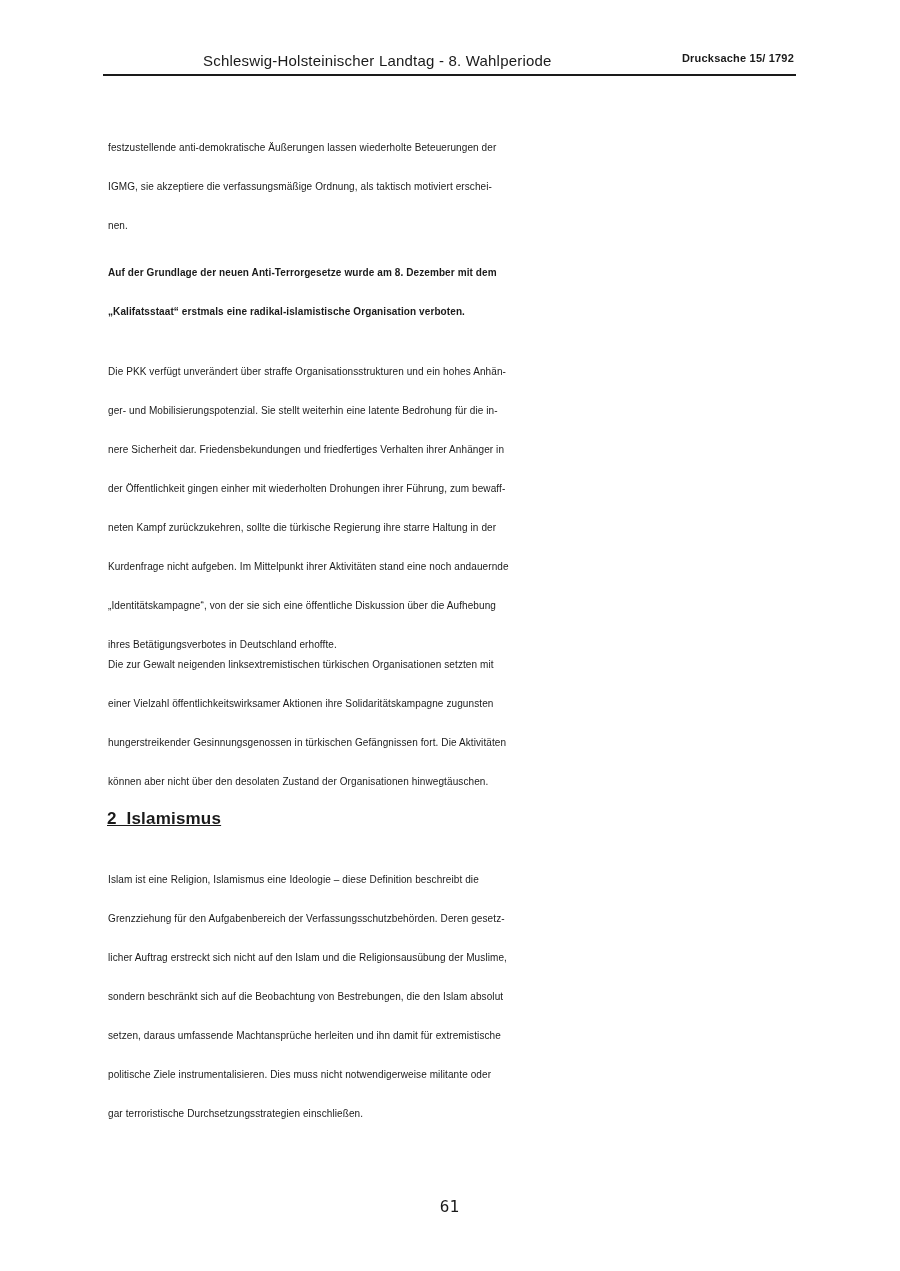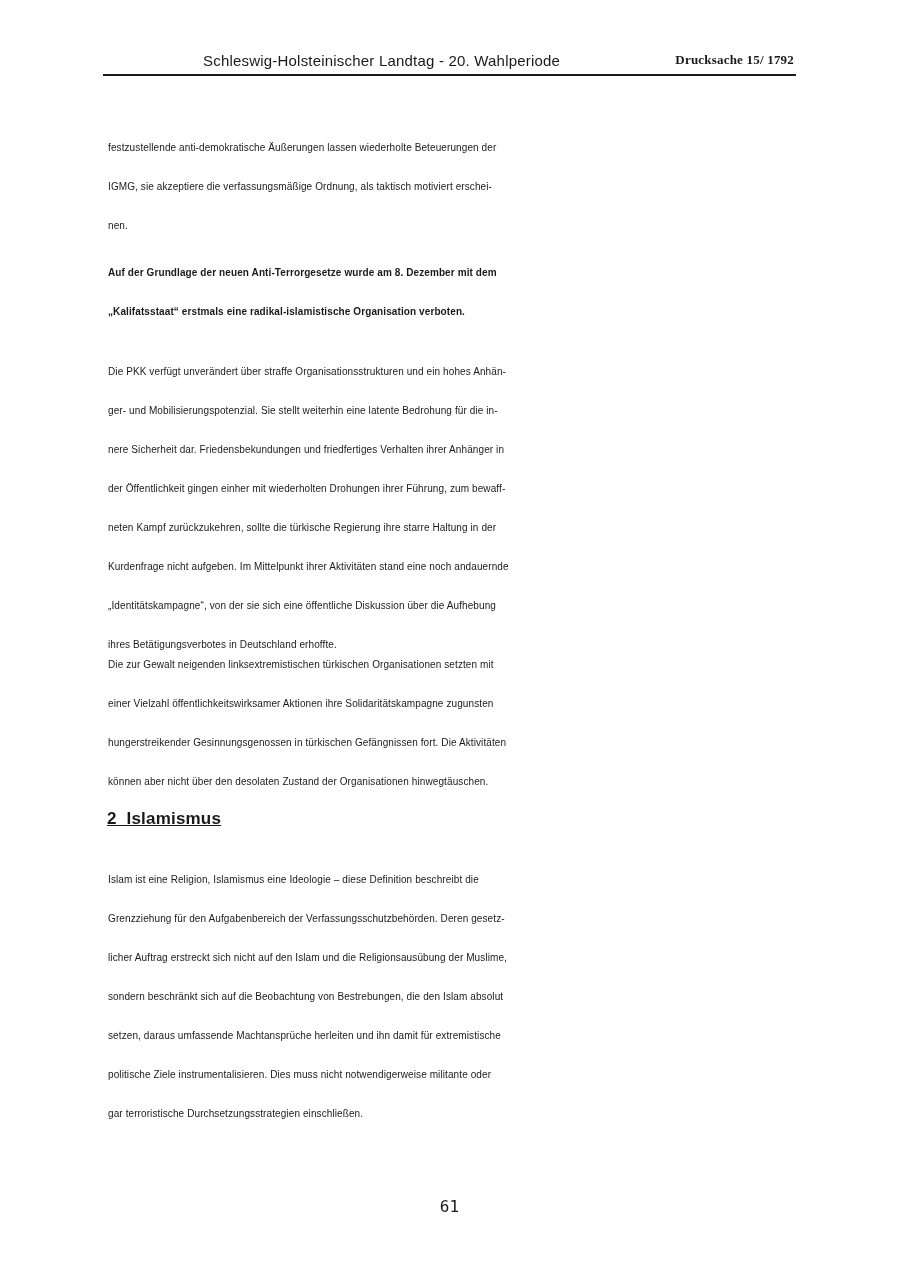--- a/index.html
+++ b/index.html
@@ -22,25 +22,24 @@
     left: 203px;
     top: 52px;
     font-size: 15px;
     letter-spacing: 0.2px;
     white-space: pre;
   }
   .header-right {
     position: absolute;
     right: 106px;
     top: 52px;
-    font-size: 13px;
+    font-size: 11px;
     font-weight: bold;
     letter-spacing: 0.2px;
     white-space: pre;
-    font-family: Liberation Serif, serif;
   }
   .header-rule {
     position: absolute;
     left: 103px;
     top: 74px;
     width: 693px;
     height: 2px;
     background: #1a1a1a;
   }
   .para {
@@ -75,21 +74,21 @@
     text-align: center;
     font-family: "DejaVu Sans Mono", monospace;
     font-size: 16px;
   }
 </style>
 </head>
 <body>
 
 <div class="page">
 
-  <div class="header-left">Schleswig-Holsteinischer Landtag - 20. Wahlperiode</div>
+  <div class="header-left">Schleswig-Holsteinischer Landtag - 8. Wahlperiode</div>
 
   <div class="header-right">Drucksache 15/ 1792</div>
 
   <div class="header-rule"></div>
 
   <div class="para para-1">festzustellende anti-demokratische Äußerungen lassen wiederholte Beteuerungen der
 IGMG, sie akzeptiere die verfassungsmäßige Ordnung, als taktisch motiviert erschei-
 nen.</div>
 
   <div class="para para-2">Auf der Grundlage der neuen Anti-Terrorgesetze wurde am 8. Dezember mit dem

